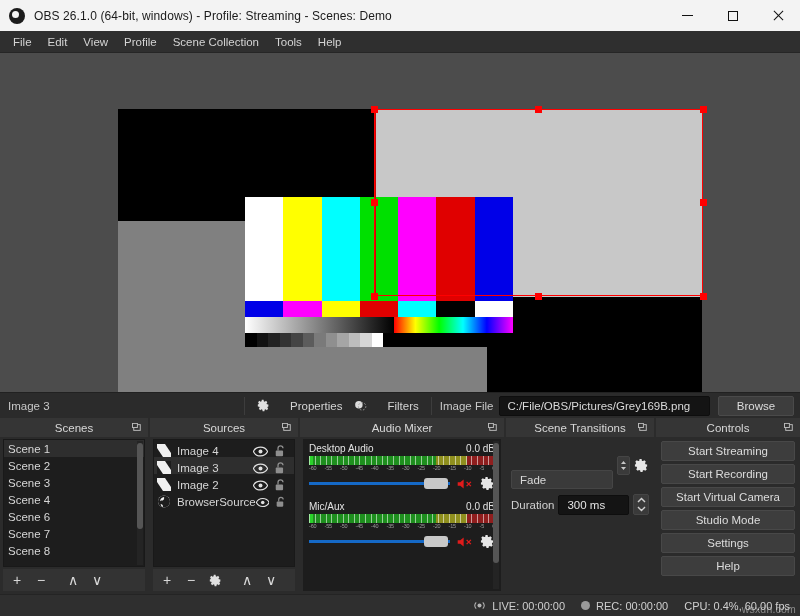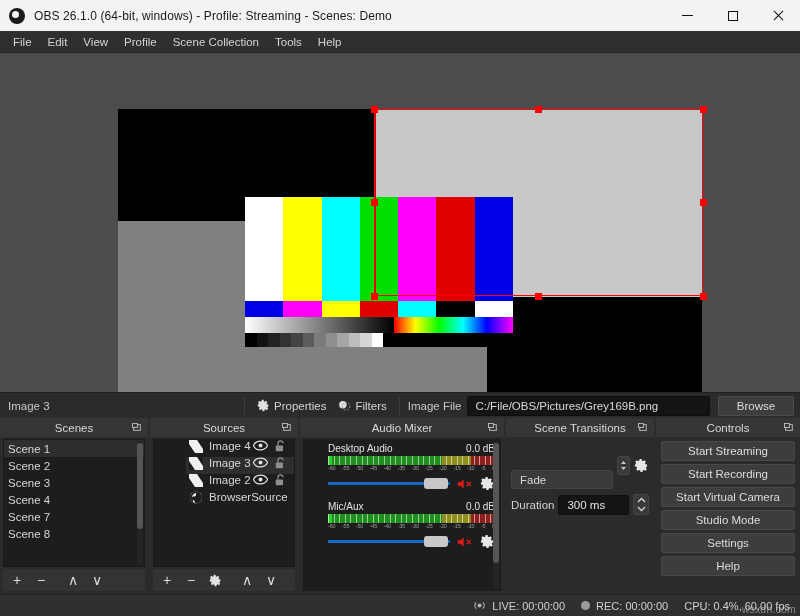--- a/index.html
+++ b/index.html
@@ -122,21 +122,21 @@
     flex: 0 0 26px; height: 26px; background: #2b2b2b;
     display: flex; align-items: center; gap: 0;
     border-top: 1px solid #212121;
   }
   .srcbar-label {
     font-size: 11.5px; color: #c8c8c8; padding-left: 8px;
     min-width: 238px;
   }
   .vsep { width: 1px; height: 18px; background: #3d3d3d; margin: 0 6px; }
   .tbtn {
-    display: flex; align-items: center; gap: 4px;
+    display: flex; align-items: center; gap: 20px;
     font-size: 11.5px; color: #d4d4d4; padding: 3px 6px;
   }
   .gear-ico { width: 13px; height: 13px; }
   .filt-ico { width: 13px; height: 13px; }
   .iffield-label { font-size: 11.5px; color: #c8c8c8; margin: 0 6px 0 2px; }
   .iffield {
     flex: 1 1 auto; height: 20px; background: #141414;
     border: 1px solid #0e0e0e; color: #dadada; font-size: 11.5px;
     display: flex; align-items: center; padding: 0 7px;
     border-radius: 2px;
@@ -189,31 +189,31 @@
   }
   .dbtn {
     width: 22px; height: 19px; display: flex;
     align-items: center; justify-content: center;
     color: #d8d8d8; font-size: 14px;
   }
   .dbtn.gap { margin-left: 8px; }
 
   
   .srow {
-    height: 17px; display: flex; align-items: flex-start;
-    font-size: 11.5px; color: #d6d6d6; padding-left: 3px; margin-left: 32px;
+    height: 17px; display: flex; align-items: flex-end;
+    font-size: 11.5px; color: #d6d6d6; padding-left: 3px;
   }
   .srow.sel { background: #2e2e2e; }
   .src-ico { width: 14px; height: 13px; margin-right: 6px; flex: 0 0 14px; }
   .src-name { flex: 1 1 auto; }
   .eye-ico { width: 15px; height: 11px; margin-right: 7px; }
   .lock-ico { width: 11px; height: 12px; margin-right: 8px; }
 
   
-  .mix-track { padding: 4px 6px 0 6px; margin-left: 19px; }
+  .mix-track { padding: 4px 6px 0 6px; }
   .mix-head {
     display: flex; justify-content: space-between;
     font-size: 10px; color: #e2e2e2; margin-bottom: 2px;
   }
   .meter {
     height: 9px; width: 100%; display: flex;
     background: #111; position: relative;
   }
   .meter .m-lead { width: 4px; background: #2bd22b; }
   .meter .m-green { flex: 0 0 66%; background: #1e8f1e; }
@@ -430,20 +430,21 @@
           <rect x="2" y="2" width="8" height="7" fill="none" stroke="#b9b9b9" stroke-width="1.2"></rect>
           <rect x="0.5" y="0.5" width="6" height="5" fill="#353535" stroke="#b9b9b9" stroke-width="1.2"></rect>
         </svg>
       </div>
       <div class="dock-body">
         <div class="listbox">
           <div class="lrow sel">Scene 1</div>
           <div class="lrow">Scene 2</div>
           <div class="lrow">Scene 3</div>
           <div class="lrow">Scene 4</div>
+          <div class="lrow">Scene 6</div>
           <div class="lrow">Scene 7</div>
           <div class="lrow">Scene 8</div>
           <div class="scroll-v">
             <div class="scroll-thumb"></div>
           </div>
         </div>
         <div class="dockbtns">
           <div class="dbtn">+</div>
           <div class="dbtn">−</div>
           <div class="dbtn gap">∧</div>

